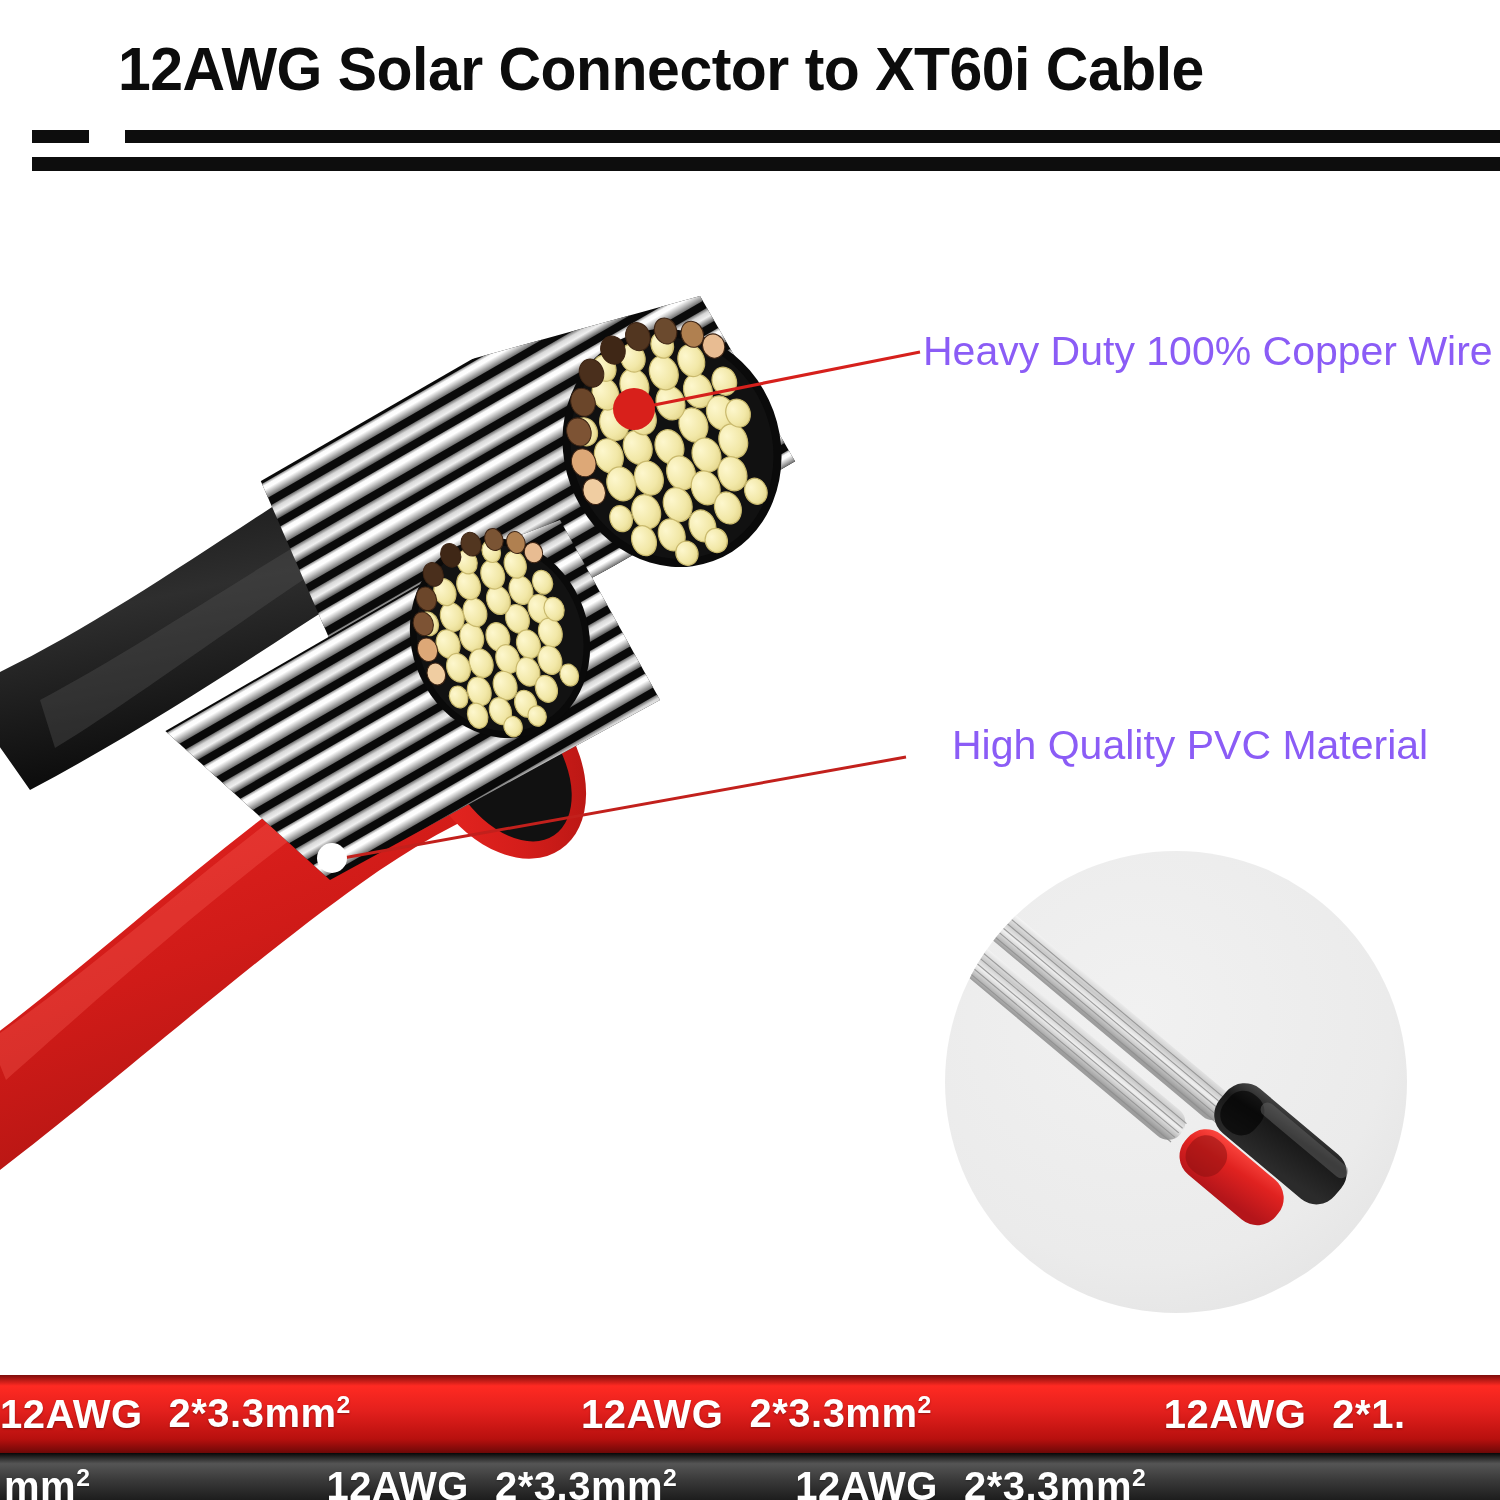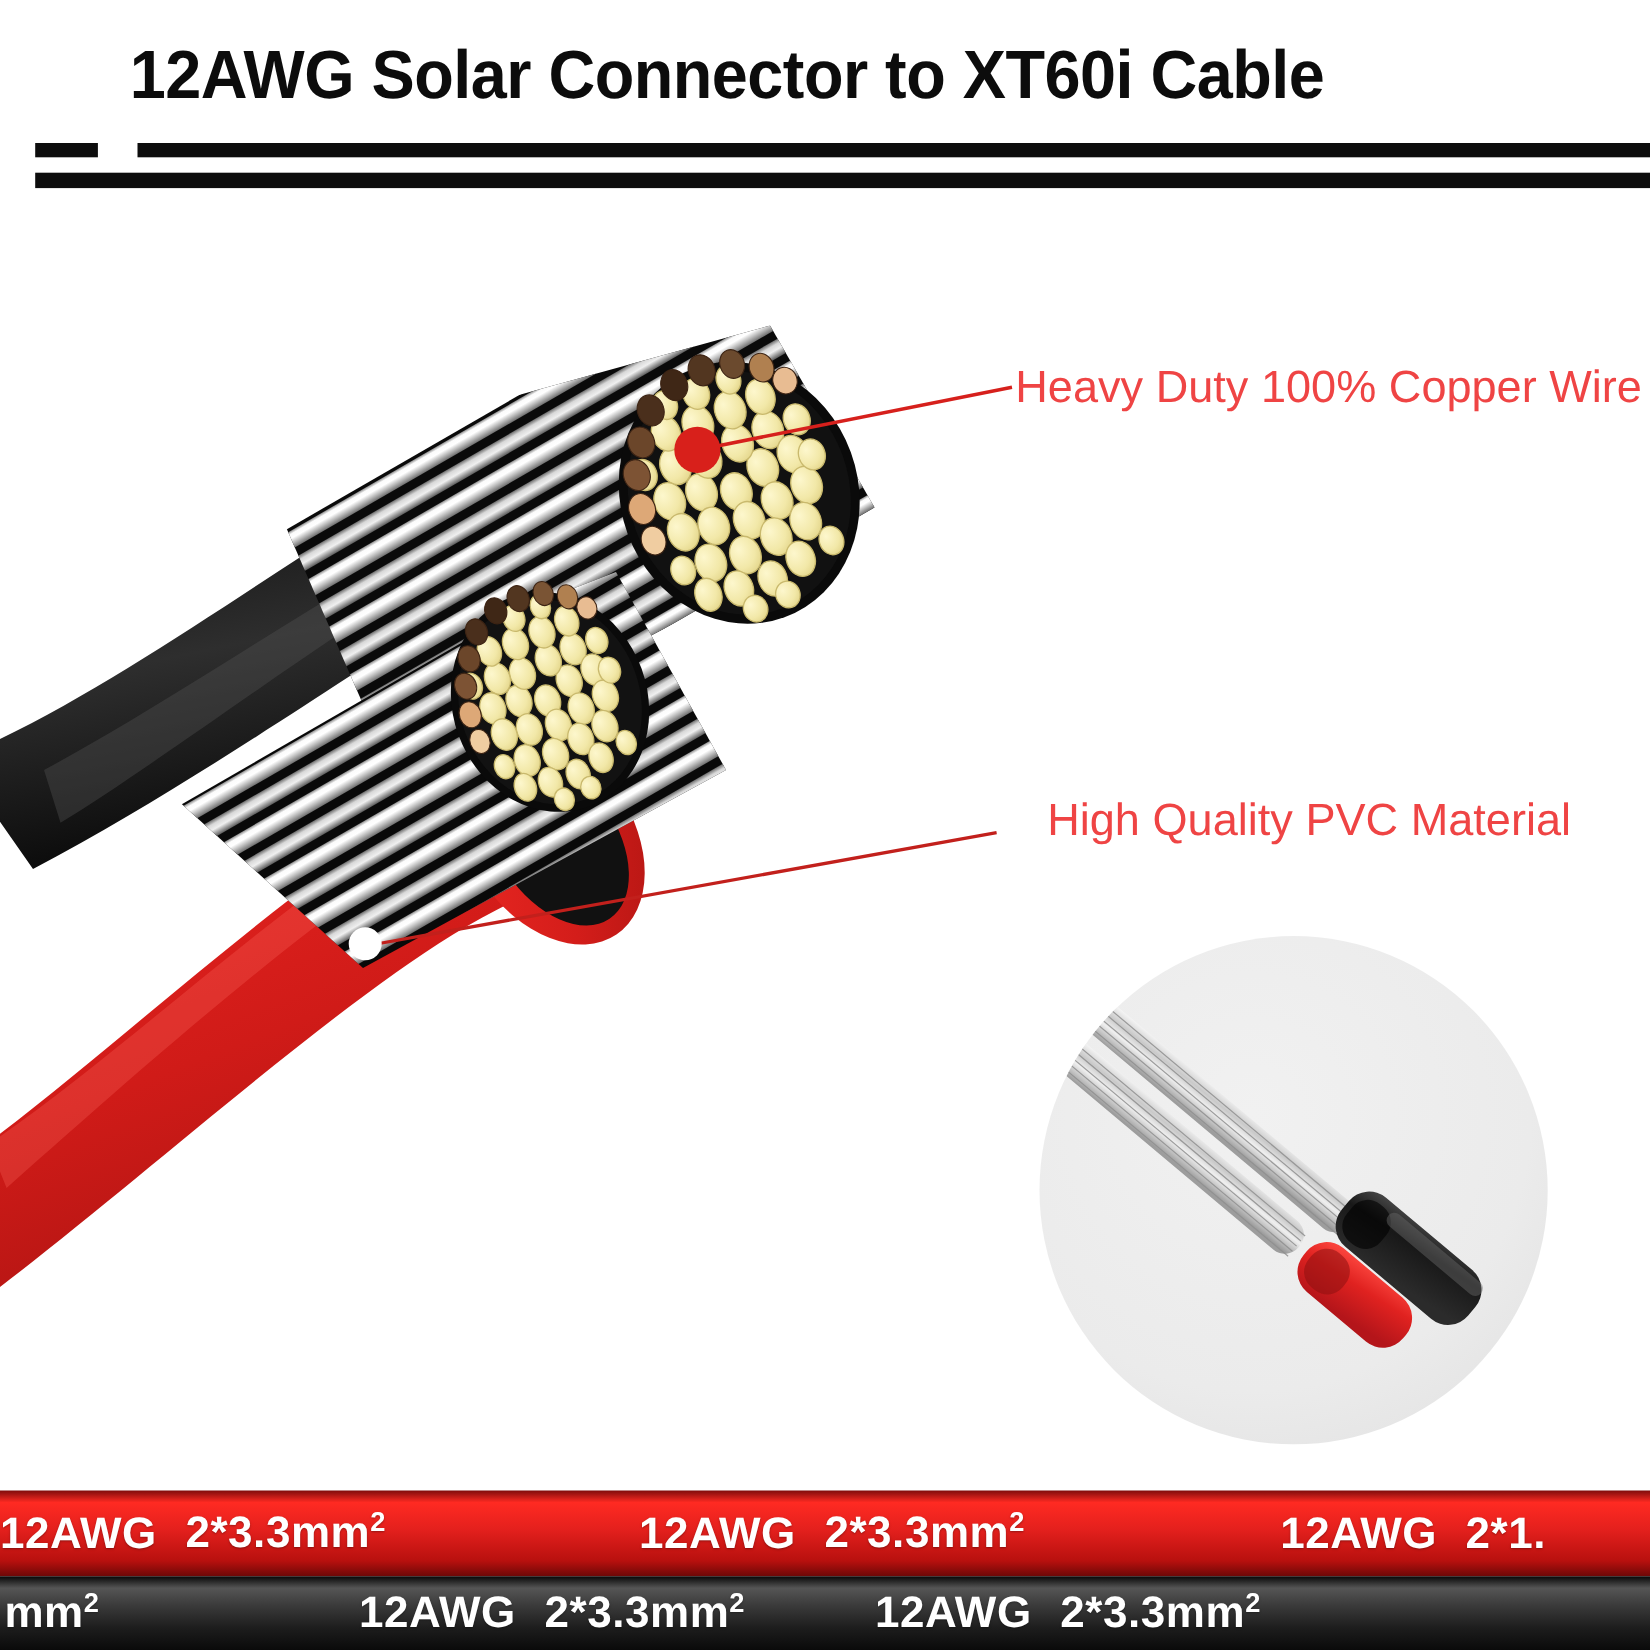--- a/index.html
+++ b/index.html
@@ -30,37 +30,38 @@
   }
   .rule { position: absolute; background: #0d0d0d; }
   #rule-stub  { left: 32px;  top: 130px; width: 57px;  height: 13px; }
   #rule-long  { left: 125px; top: 130px; width: 1375px; height: 13px; }
   #rule-full  { left: 32px;  top: 157px; width: 1468px; height: 14px; }
 
   
   .callout-label {
     position: absolute;
     font-size: 41px;
-    color: #ef4444;
+    color: #8b5cf6;
     white-space: nowrap;
     font-weight: 400;
   }
   #label-copper { left: 923px; top: 328px; }
   #label-pvc    { left: 952px; top: 722px; }
 
   
   #art {
     position: absolute; left: 0; top: 0;
     width: 1500px; height: 1500px;
   }
 
   
   #strip-red, #strip-black {
     position: absolute; left: 0; width: 1500px;
     overflow: hidden;
+    margin-top: 20px;
   }
   #strip-red   { top: 1355px; height: 78px; }
   #strip-black { top: 1433px; height: 67px; }
 
   .strip-row {
     position: absolute; left: 0; top: 0;
     width: 1500px; height: 100%;
     display: flex; align-items: center;
     white-space: nowrap;
   }

